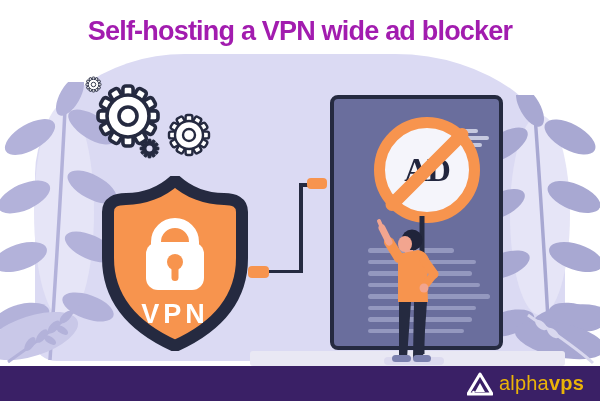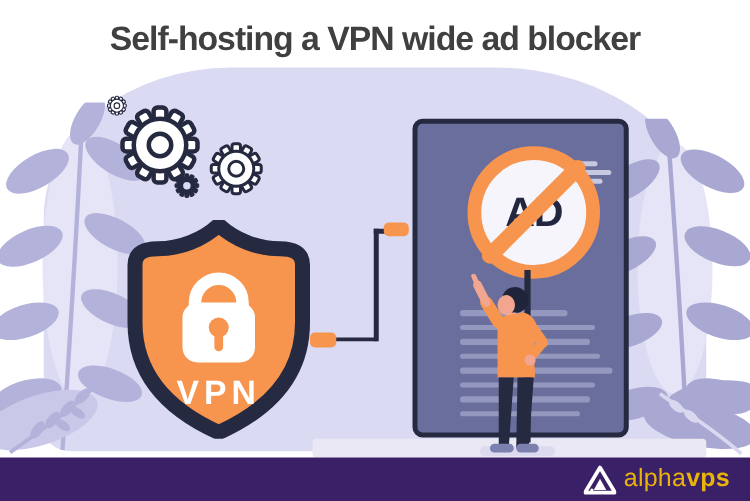--- a/index.html
+++ b/index.html
@@ -6,42 +6,42 @@
   .stage{position:relative;width:600px;height:401px;overflow:hidden;background:#ffffff;
          font-family:"Liberation Sans",sans-serif;}
   .abs{position:absolute;}
 
   
   .cloud{left:35px;top:54px;width:530px;height:307px;background:#DBDAF3;
          border-radius:150px 170px 60px 22px / 120px 130px 50px 18px;}
 
   
   .title{left:0;top:16px;width:100%;text-align:center;font-size:27px;font-weight:800;
-         letter-spacing:-0.8px;color:#404040;}
+         letter-spacing:-0.8px;color:#a21caf;}
 
   
   .g-outline{fill:#fff;stroke:#252A40;stroke-width:6;}
   .g-solid{fill:#252A40;stroke:#252A40;stroke-width:4;}
 
   
   .ground{left:250px;top:351px;width:315px;height:15px;background:#E9E8F4;border-radius:3px;}
   .person-shadow{left:384px;top:357px;width:60px;height:8px;background:#DCDAEF;border-radius:4px;}
 
   
   .plug{background:#F7944E;border-radius:4px;}
   .plug1{left:248px;top:266px;width:21px;height:12px;}
   .plug2{left:307px;top:178px;width:20px;height:11px;}
   .wire{background:#252A40;}
   .wire-h1{left:266px;top:269.5px;width:36px;height:3.5px;}
   .wire-v{left:299px;top:183px;width:3.5px;height:90px;}
   .wire-h2{left:299px;top:183px;width:11px;height:3.5px;}
 
   
   .panel{left:330px;top:95px;width:173px;height:255px;background:#6A6E9D;
-         border:4px solid #252A40;border-radius:8px;box-sizing:border-box;}
+         border:4px solid #252A40;border-radius:8px;box-sizing:border-box;font-family:Liberation Serif, serif;}
   .speed{position:absolute;background:#C6C9E0;height:3.5px;border-radius:2px;}
   .txline{position:absolute;left:34px;height:4.5px;border-radius:2.5px;background:#9498BF;}
 
   
   .ad-circle{position:absolute;left:40px;top:18px;width:106px;height:106px;border-radius:50%;
              background:#F5F5FB;border:11px solid #F7944E;box-sizing:border-box;
              display:flex;align-items:center;justify-content:center;}
   .ad-label{font-size:33px;font-weight:800;color:#22263E;letter-spacing:-1px;}
   .ad-slash{position:absolute;left:37px;top:64px;width:112px;height:13px;background:#F7944E;
             border-radius:7px;transform:rotate(-45deg);}

